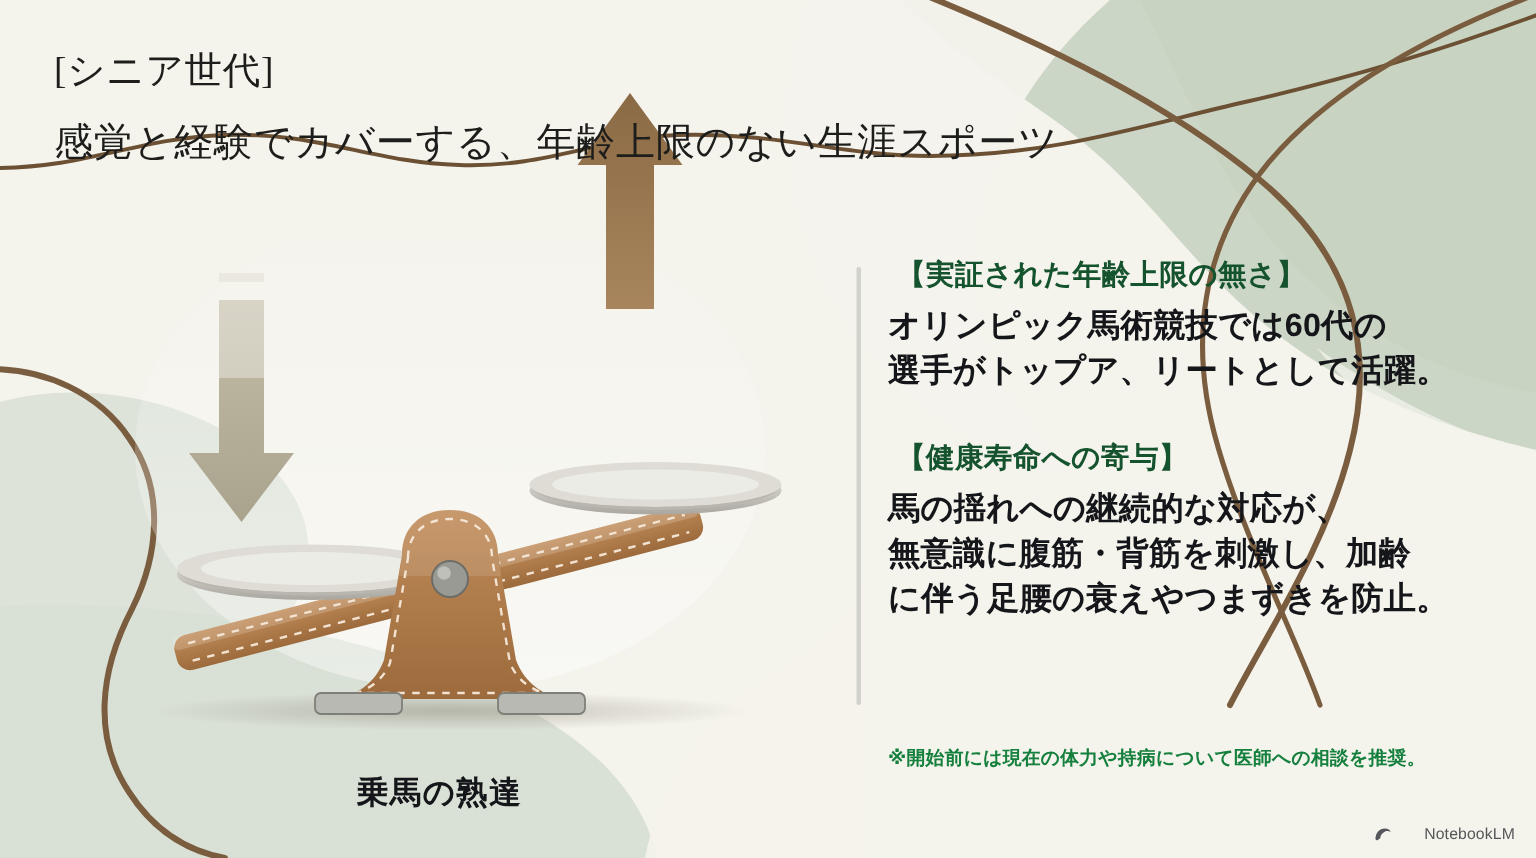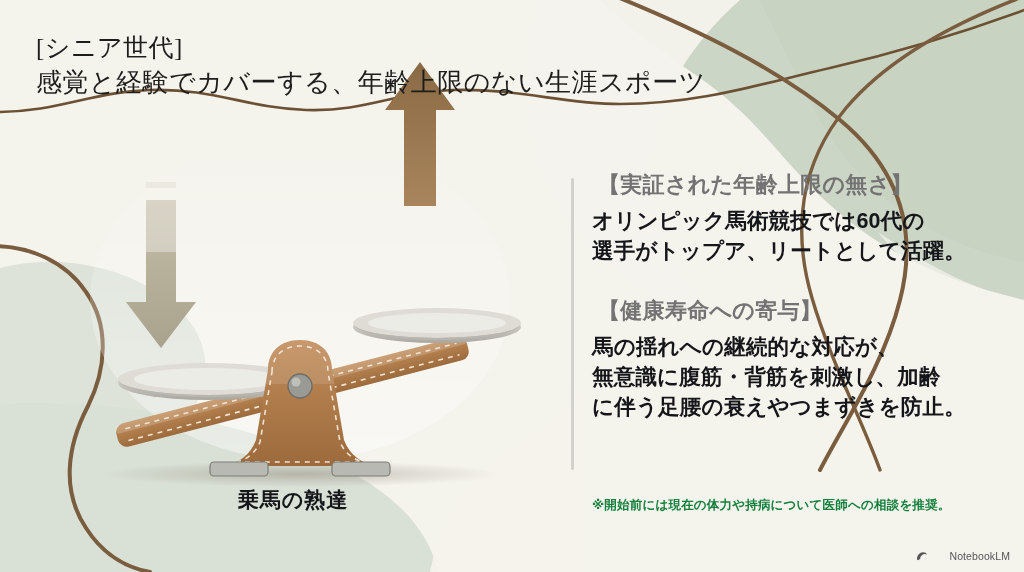--- a/index.html
+++ b/index.html
@@ -19,44 +19,44 @@
 
   
   .title-block{
     position:absolute;left:36px;top:32px;z-index:6;
     color:#1d1d1b;
     font-family:"Liberation Serif","DejaVu Serif",serif;
     line-height:1.28;
     letter-spacing:0.5px;
   }
   .title-line1{font-size:25px;display:block;}
-  .title-line2{font-size:26px;display:block;margin-top:2px;}
+  .title-line2{font-size:26px;display:block;margin-top:14px;}
 
   .label{
     position:absolute;text-align:center;color:#15161a;
     font-weight:bold;font-size:16.5px;line-height:1.45;
     letter-spacing:0.2px;z-index:7;white-space:pre-line;
   }
   .label-left{left:72px;top:251px;width:224px;}
   .label-right{left:312px;top:251px;width:254px;}
 
   .caption{
-    position:absolute;left:183px;top:486px;width:220px;text-align:center;
+    position:absolute;left:183px;top:514px;width:220px;text-align:center;
     color:#15161a;font-weight:bold;font-size:21px;letter-spacing:1px;z-index:7;
   }
 
   
   .divider{
     position:absolute;left:571px;top:178px;width:3px;height:292px;
     background:#d2d2cc;border-radius:2px;z-index:5;
   }
   .panel{position:absolute;left:592px;top:170px;width:408px;z-index:6;}
   .blk{margin-bottom:22px;}
   .blk-head{
-    color:#737373;font-weight:bold;font-size:22px;letter-spacing:0.3px;
+    color:#14532d;font-weight:bold;font-size:19px;letter-spacing:0.3px;
     margin:0 0 7px 6px;
   }
   .blk-body{
     color:#15161a;font-weight:bold;font-size:21.5px;line-height:1.38;
     letter-spacing:0.2px;white-space:pre-line;margin:0;
   }
   .note{
     position:absolute;left:592px;top:497px;width:420px;
     color:#15803d;font-size:12.5px;letter-spacing:0.2px;font-weight:bold;z-index:6;
   }

